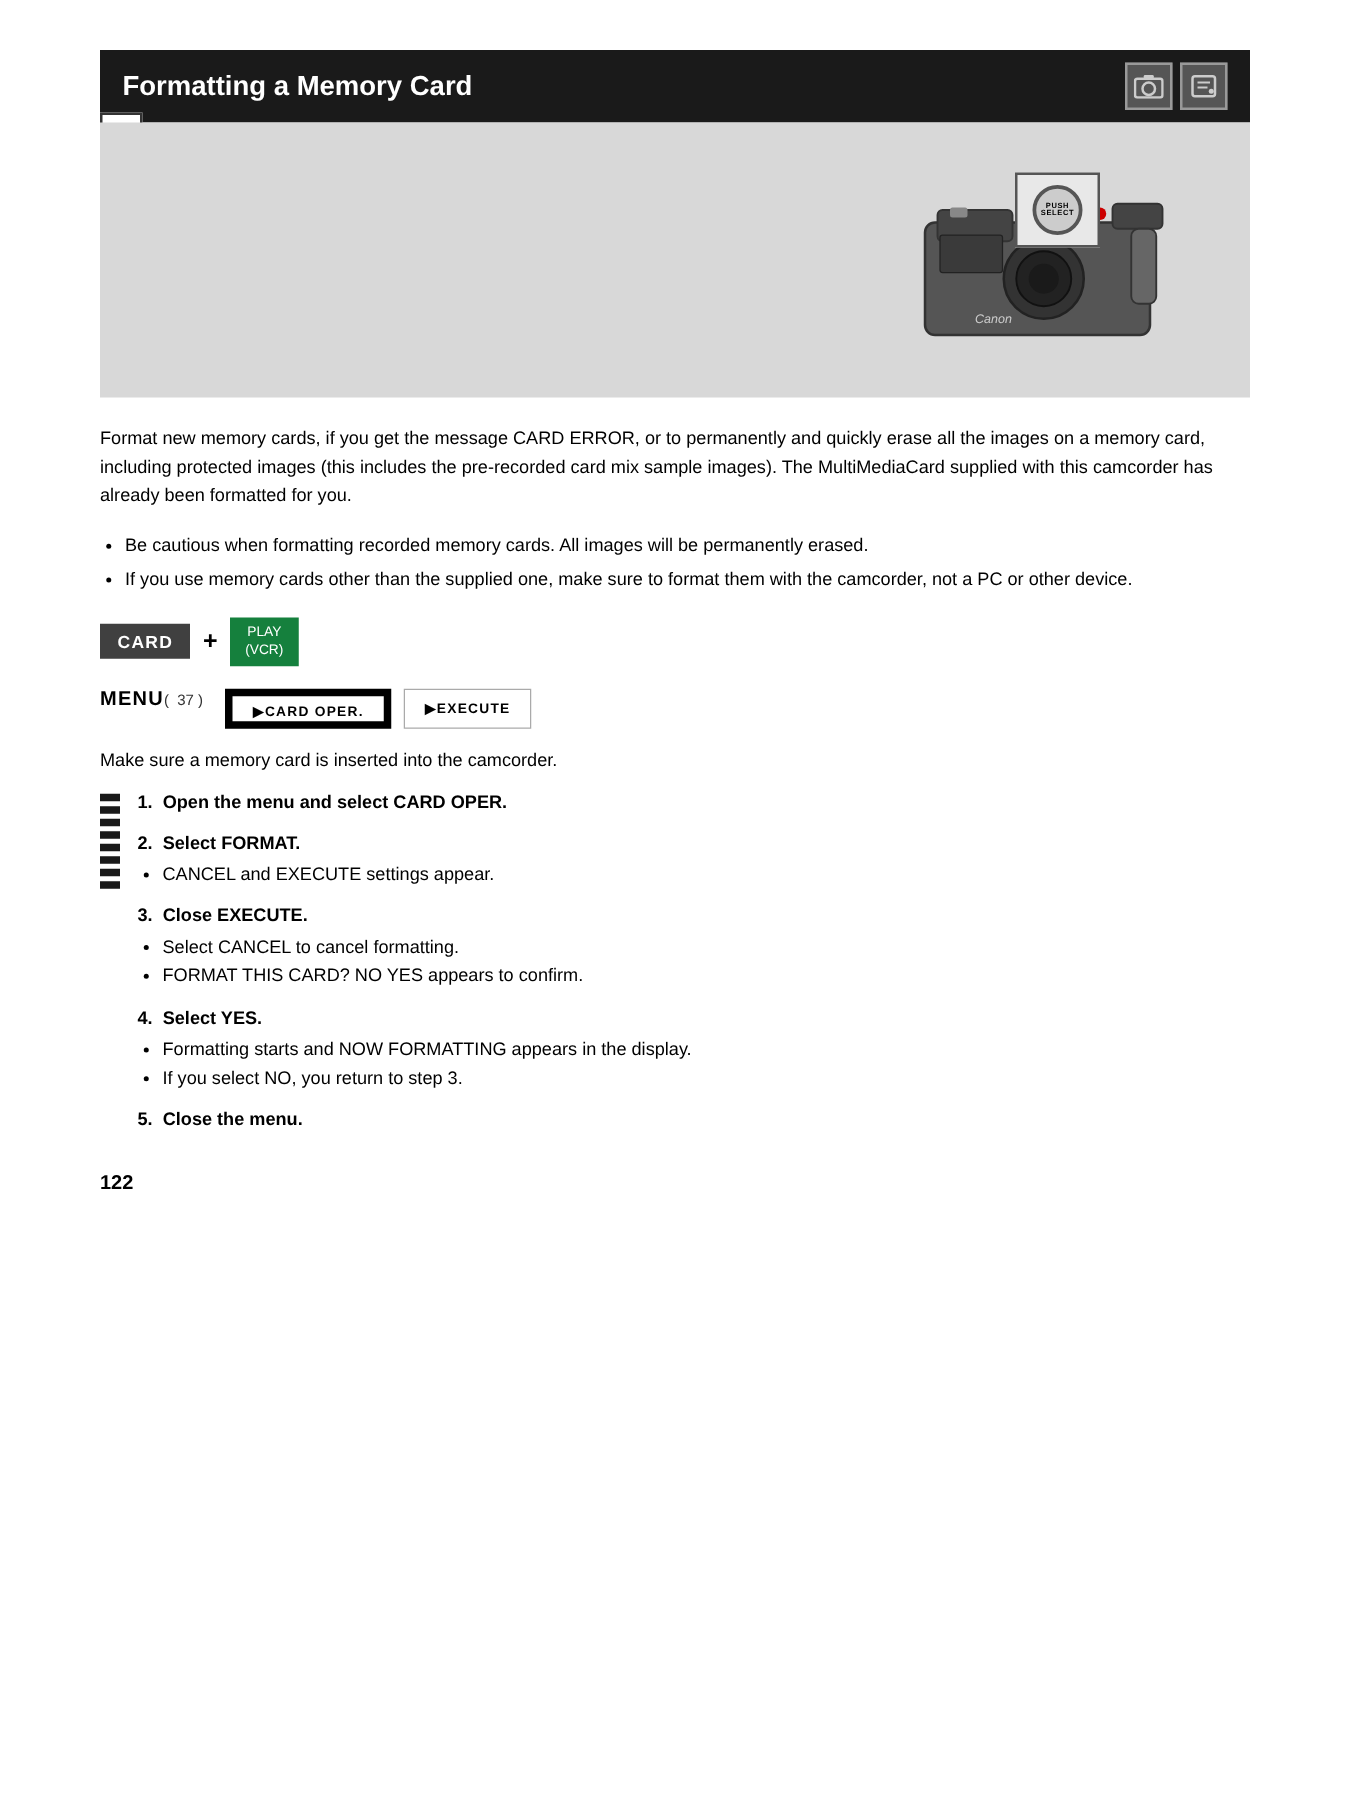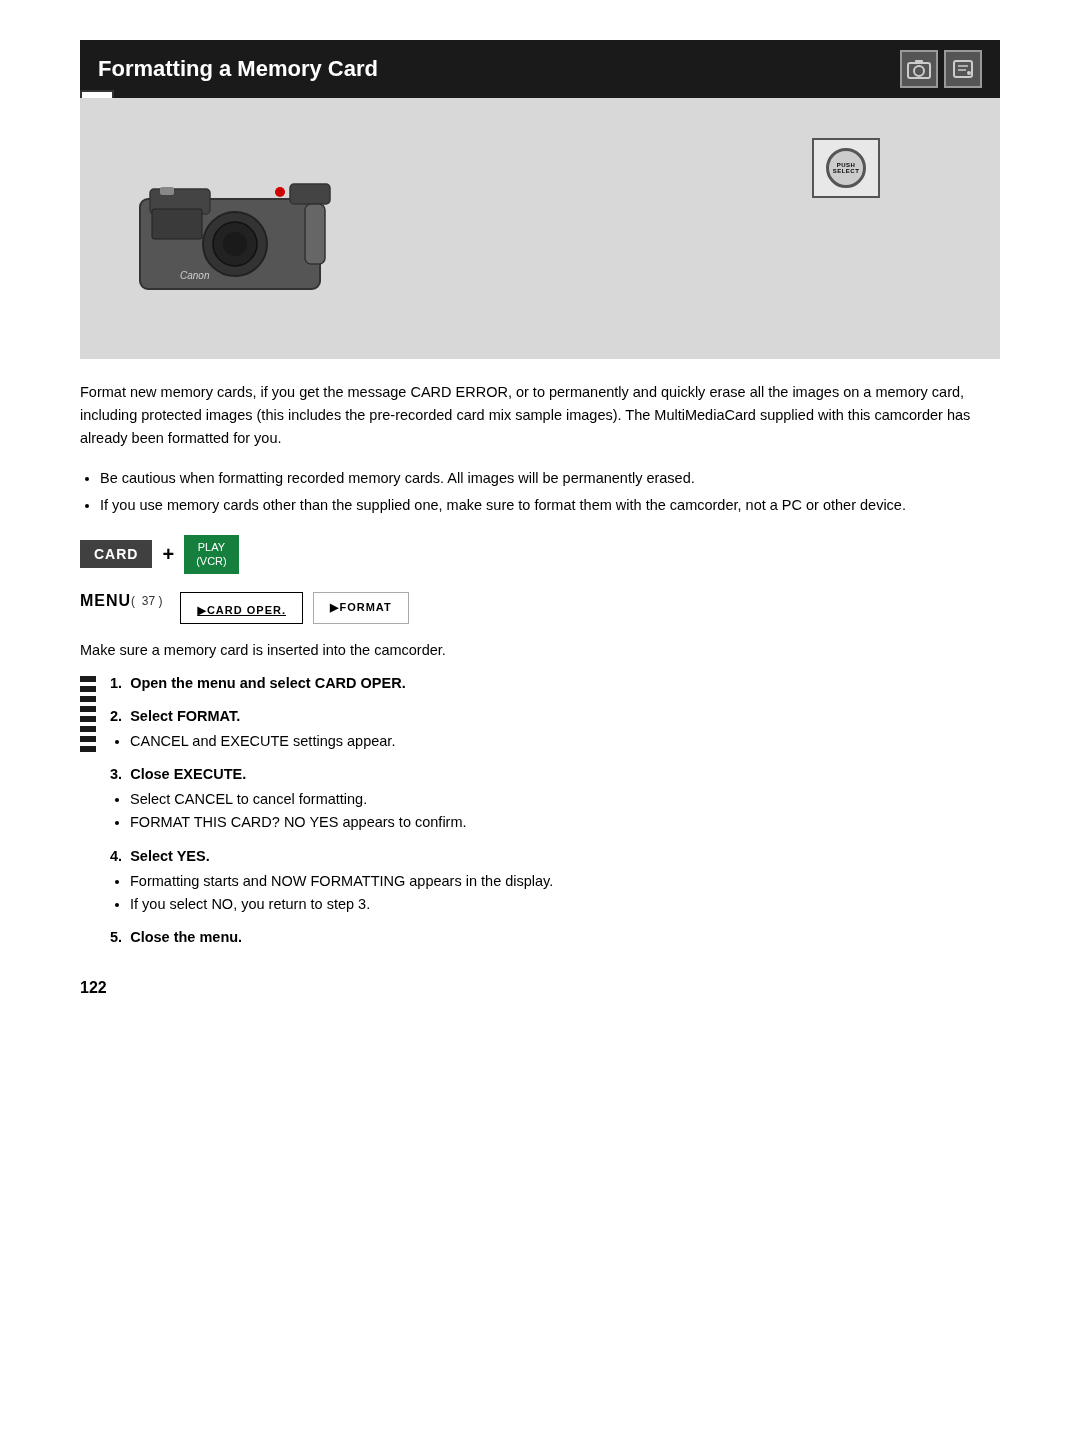--- a/index.html
+++ b/index.html
@@ -62,25 +62,25 @@
       justify-content: center;
       font-weight: bold;
       font-size: 16px;
       background: #fff;
     }
 
     
     .image-area {
       background: #d8d8d8;
       width: 100%;
-      height: 261px;
+      height: 220px;
       margin-bottom: 22px;
       display: flex;
       align-items: center;
-      justify-content: flex-start;
+      justify-content: flex-end;
       position: relative;
     }
     .camera-svg {
       width: 320px;
       height: 160px;
     }
     .dial-box {
       position: absolute;
       right: 120px;
       top: 40px;
@@ -168,31 +168,30 @@
       font-weight: 900;
       letter-spacing: 1px;
       font-family: Arial Black, Arial, sans-serif;
     }
     .menu-ref {
       font-size: 12px;
       color: #333;
       margin-top: 2px;
     }
     .menu-arrow-box {
-      border: 1px solid #000000;
+      border: 6px solid #000000;
       padding: 6px 16px;
       font-size: 11px;
       font-weight: bold;
       letter-spacing: 1px;
       display: flex;
-      align-items: flex-end;
+      align-items: flex-start;
       gap: 6px;
       margin-left: 18px;
       height: 32px;
-      text-decoration: underline;
     }
     .menu-arrow-box2 {
       border: 1px solid #aaa;
       padding: 6px 16px;
       font-size: 11px;
       font-weight: bold;
       letter-spacing: 1px;
       display: flex;
       align-items: center;
       gap: 6px;
@@ -327,21 +326,21 @@
 
   <div class="menu-diagram">
     <div class="menu-label-block">
       <span class="menu-bold">MENU</span>
       <span class="menu-ref">( &nbsp;37 )</span>
     </div>
     <div class="menu-arrow-box">
       <span>▶CARD OPER.</span>
     </div>
     <div class="menu-arrow-box2">
-      <span>▶FORMAT</span>
+      <span>▶EXECUTE</span>
     </div>
   </div>
 
   <p class="make-sure-text">Make sure a memory card is inserted into the camcorder.</p>
 
   <div class="steps-wrapper">
     <div class="left-bars">
       <span class="bar-line"></span>
       <span class="bar-line"></span>
       <span class="bar-line"></span>

